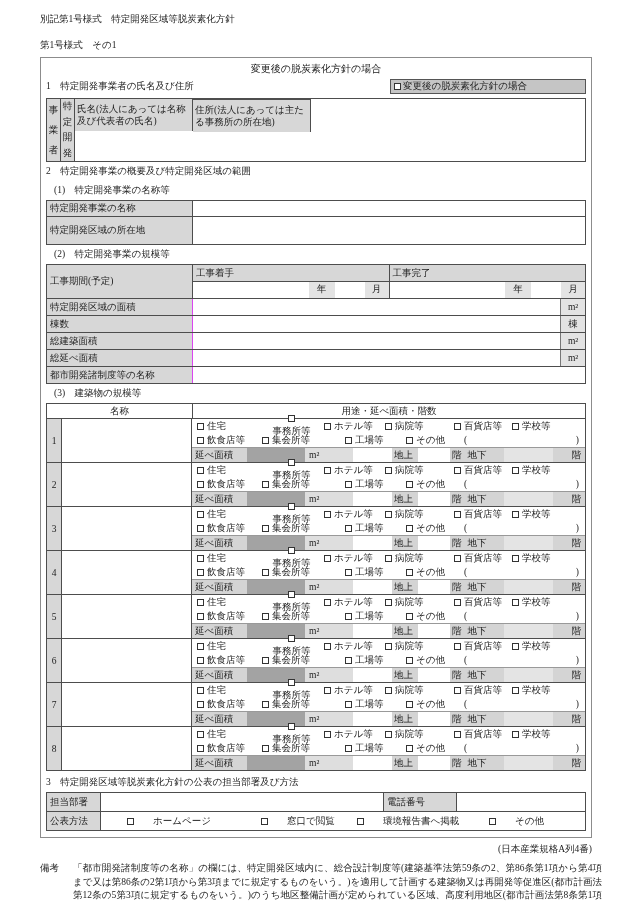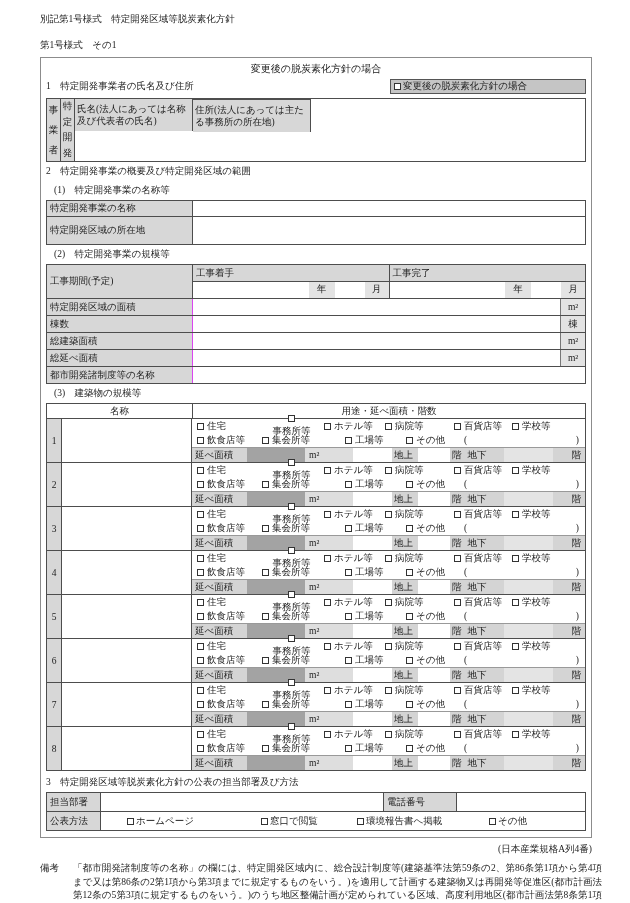--- a/index.html
+++ b/index.html
@@ -78,21 +78,21 @@
   .sg8{flex:1;background:#e4e4e4;}
   .sg9{width:32px;background:#d4d4d4;justify-content:flex-end;padding-right:4px;}
   
   .crow{display:flex;height:18px;align-items:stretch;}
   .crow + .crow{border-top:1px solid #4d4d4d;}
   .clabel{width:54px;background:#d7d7d7;border-right:1px solid #4d4d4d;display:flex;align-items:center;padding:0 3px;box-sizing:border-box;}
   .cinput{flex:1;background:#fff;}
   .ctel{width:74px;background:#d7d7d7;border-left:1px solid #4d4d4d;border-right:1px solid #4d4d4d;display:flex;align-items:center;padding:0 3px;box-sizing:border-box;}
   .ctelinput{width:128px;background:#fff;}
   .cmethods{flex:1;display:flex;align-items:center;padding-left:26px;}
-  .mi{display:inline-flex;align-items:center;gap:2px;box-sizing:border-box;}
+  .mi{display:inline-flex;align-items:center;gap:19px;box-sizing:border-box;}
   .mi1{width:134px;} .mi2{width:96px;} .mi3{width:132px;} .mi4{flex:1;}
   .paper-note{width:592px;text-align:right;padding-top:5px;}
   .remarks{display:flex;margin:6px 0 0 40px;width:562px;gap:7px;box-sizing:border-box;}
   .rlabel{width:26px;flex:0 0 auto;}
   .rtext{flex:1;text-align:justify;line-height:13.5px;}
   .mt3{margin-top:2px;}
 </style>
 </head>
 <body>
 

